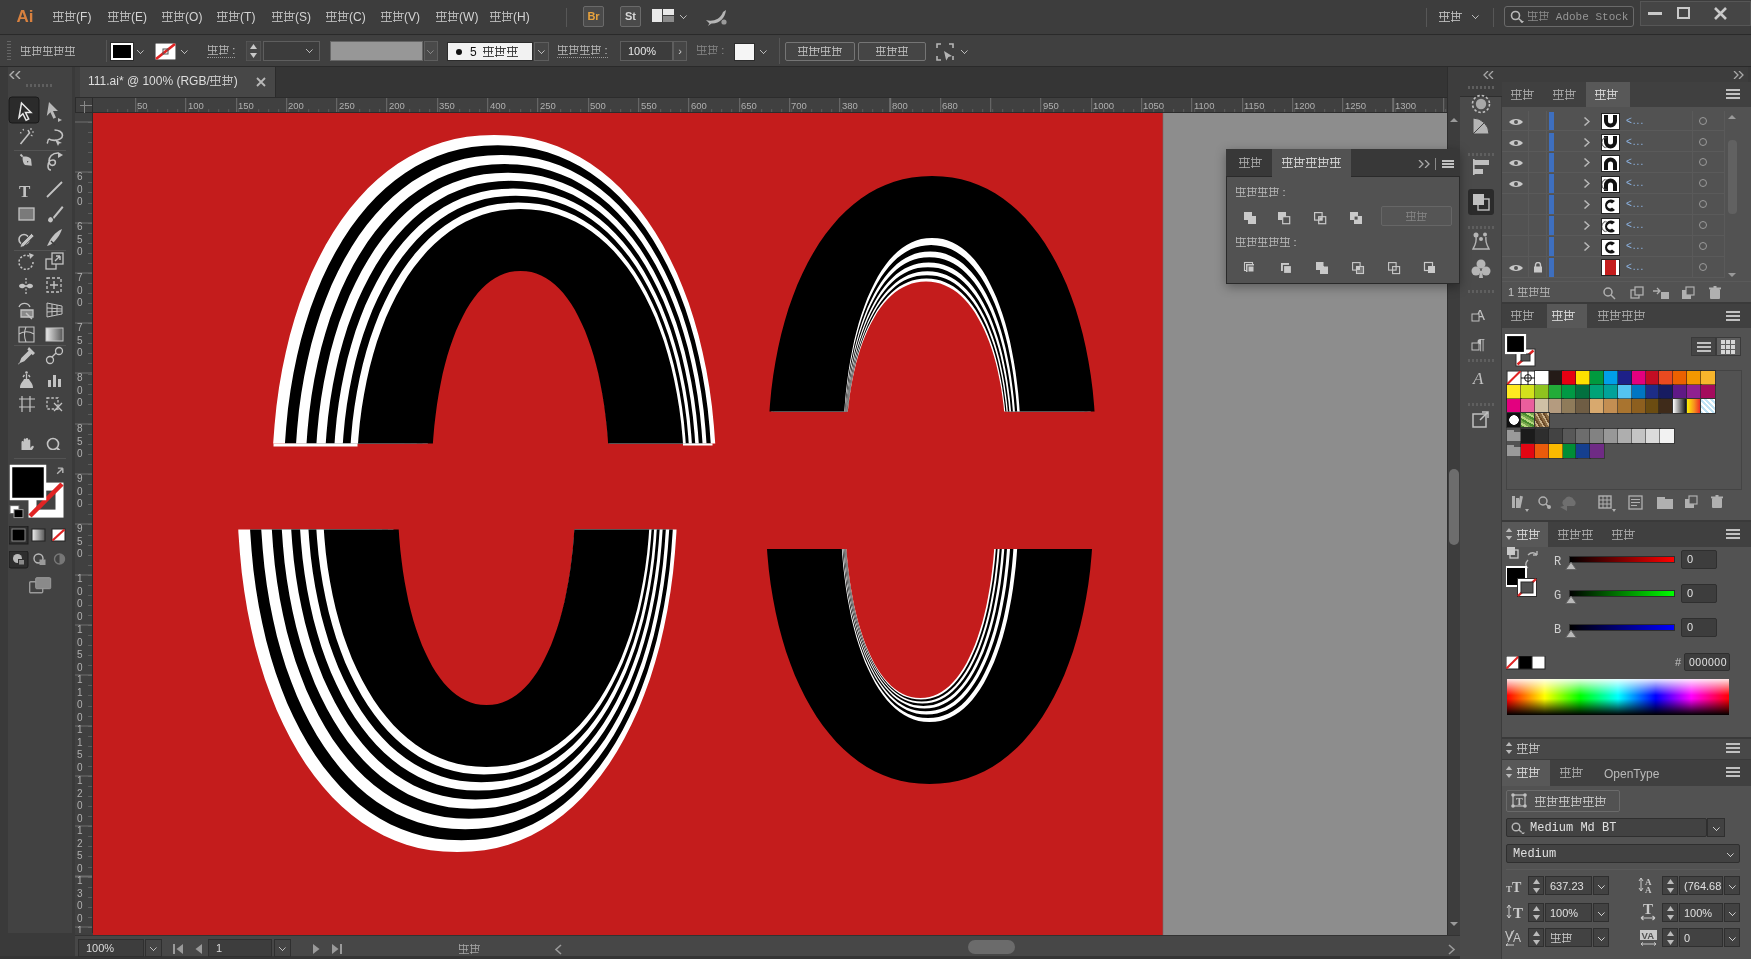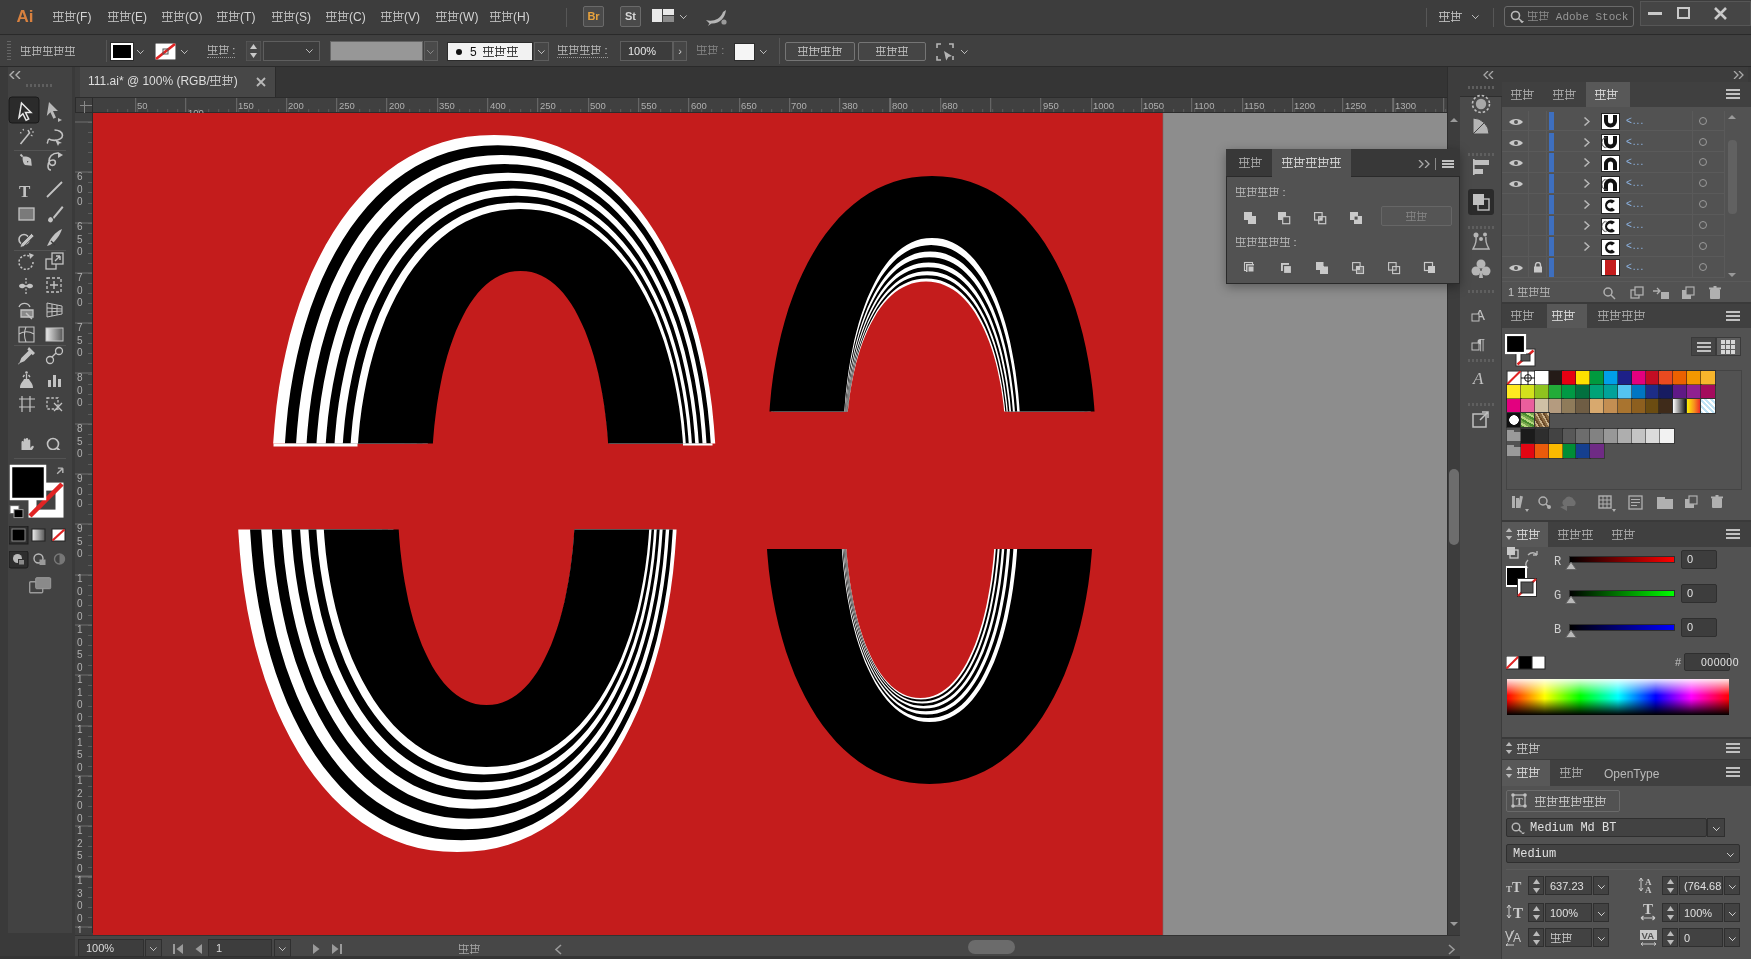--- a/index.html
+++ b/index.html
@@ -208,21 +208,21 @@
     <div class="abs" style="left:88px;top:74px;height:16px;color:#dedede;font-size:12px">111.ai* @ 100% (RGB/<i class="cj"></i><i class="ck"></i>)</div>
     <svg class="abs" style="left:256px;top:77px" width="10" height="10">
       <path d="M1 1L9 9M9 1L1 9" stroke="#b9b9b9" stroke-width="1.8"></path>
     </svg>
     <div class="abs" style="left:93px;top:97px;width:1354px;height:16px;background:#404040;border-top:1px solid #2c2c2c;border-bottom:1px solid #2c2c2c;overflow:hidden">
       <div class="abs" style="left:0;top:0;width:1354px;height:16px;background:repeating-linear-gradient(90deg,transparent 0 9.06px,#5c5c5c 9.06px 10.06px);background-position:5.2px 0;background-size:100% 100%;-webkit-mask-image:linear-gradient(180deg,transparent 0 11px,#000 11px)"></div>
       <div class="abs" style="left:0;top:0;width:1354px;height:16px;background:repeating-linear-gradient(90deg,#6e6e6e 0 1px,transparent 1px 50.3px);background-position:42.2px 0"></div>
     </div>
     <div class="abs" style="left:93px;top:97px;width:1354px;height:16px;font-size:9.5px;color:#b0b0b0;overflow:hidden">
       <span class="abs" style="left:44px;top:3px">50</span>
-      <span class="abs" style="left:95px;top:10px">100</span>
+      <span class="abs" style="left:95px;top:3px">100</span>
       <span class="abs" style="left:145px;top:3px">150</span>
       <span class="abs" style="left:195px;top:3px">200</span>
       <span class="abs" style="left:246px;top:3px">250</span>
       <span class="abs" style="left:296px;top:3px">200</span>
       <span class="abs" style="left:346px;top:3px">350</span>
       <span class="abs" style="left:397px;top:3px">400</span>
       <span class="abs" style="left:447px;top:3px">250</span>
       <span class="abs" style="left:497px;top:3px">500</span>
       <span class="abs" style="left:548px;top:3px">550</span>
       <span class="abs" style="left:598px;top:3px">600</span>
@@ -906,21 +906,21 @@
       <span style="position:absolute;left:5px;top:2px">0</span>
     </div>
     <svg class="abs" style="left:1506px;top:656px" width="40" height="14">
       <rect x="0" y="0" width="13" height="13" fill="#fff" stroke="#222"></rect>
       <path d="M0.5 12.5L12.5 0.5" stroke="#e02424" stroke-width="2"></path>
       <rect x="13" y="0" width="13" height="13" fill="#000" stroke="#222"></rect>
       <rect x="26" y="0" width="13" height="13" fill="#fff" stroke="#222"></rect>
     </svg>
     <div class="abs" style="left:1675px;top:656px;color:#c0c0c0;font-size:11px">#</div>
     <div class="abs" style="left:1684px;top:653px;width:46px;height:18px;background:#3d3d3d;border:1px solid #2f2f2f;border-radius:2px;color:#e4e4e4;font-size:10.5px;letter-spacing:.5px">
-      <span style="position:absolute;left:16px;top:2px">000000</span>
+      <span style="position:absolute;left:4px;top:2px">000000</span>
     </div>
     <div class="abs" style="left:1507px;top:679px;width:222px;height:36px;background:linear-gradient(180deg,rgba(255,255,255,.9),rgba(255,255,255,0) 45%,rgba(0,0,0,0) 55%,#000),linear-gradient(90deg,#f00,#ff0 17%,#0f0 33%,#0ff 50%,#00f 67%,#f0f 83%,#f00)"></div>
     <div class="abs" style="left:1502px;top:737px;width:249px;height:23px;background:#484848;border-top:2px solid #3a3a3a;border-bottom:1px solid #3a3a3a"></div>
     <svg class="abs" style="left:1505px;top:742px" width="8" height="12">
       <path d="M4 0l3.2 4H.8zM4 12L.8 8h6.4z" fill="#b9b9b9"></path>
     </svg>
     <div class="abs" style="left:1516px;top:742px;color:#d8d8d8;font-size:12px"><i class="cj"></i><i class="ck"></i></div>
     <div class="abs" style="left:1726px;top:743px;width:14px;height:10px;background:repeating-linear-gradient(180deg,#c0c0c0 0 2px,transparent 2px 4px)"></div>
     <div class="abs" style="left:1502px;top:760px;width:249px;height:199px;background:#525252"></div>
     <div class="abs" style="left:1502px;top:760px;width:249px;height:26px;background:#404040"></div>

